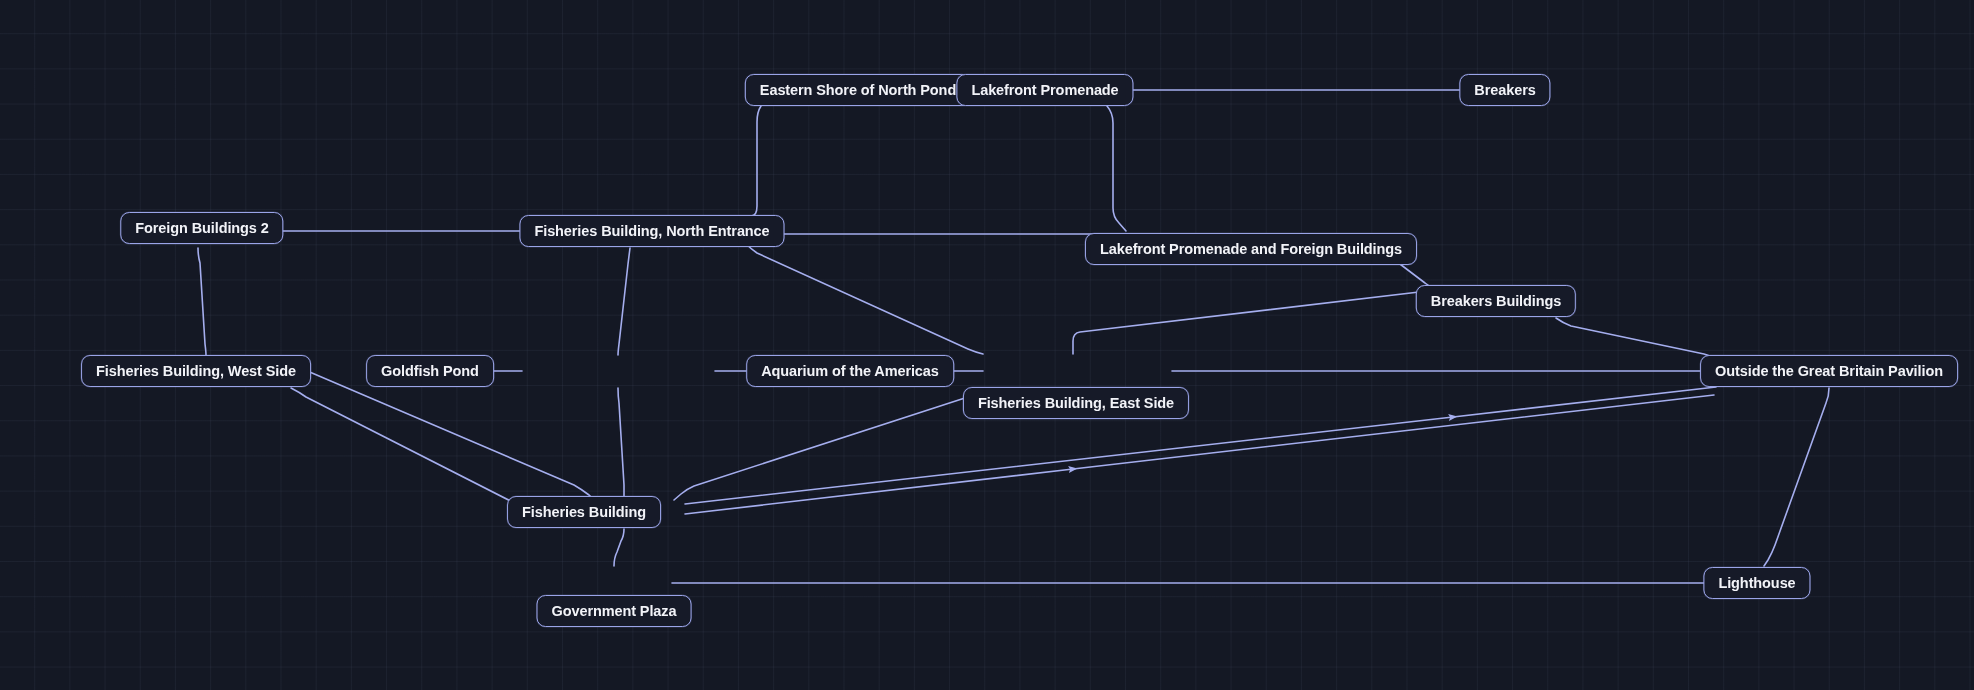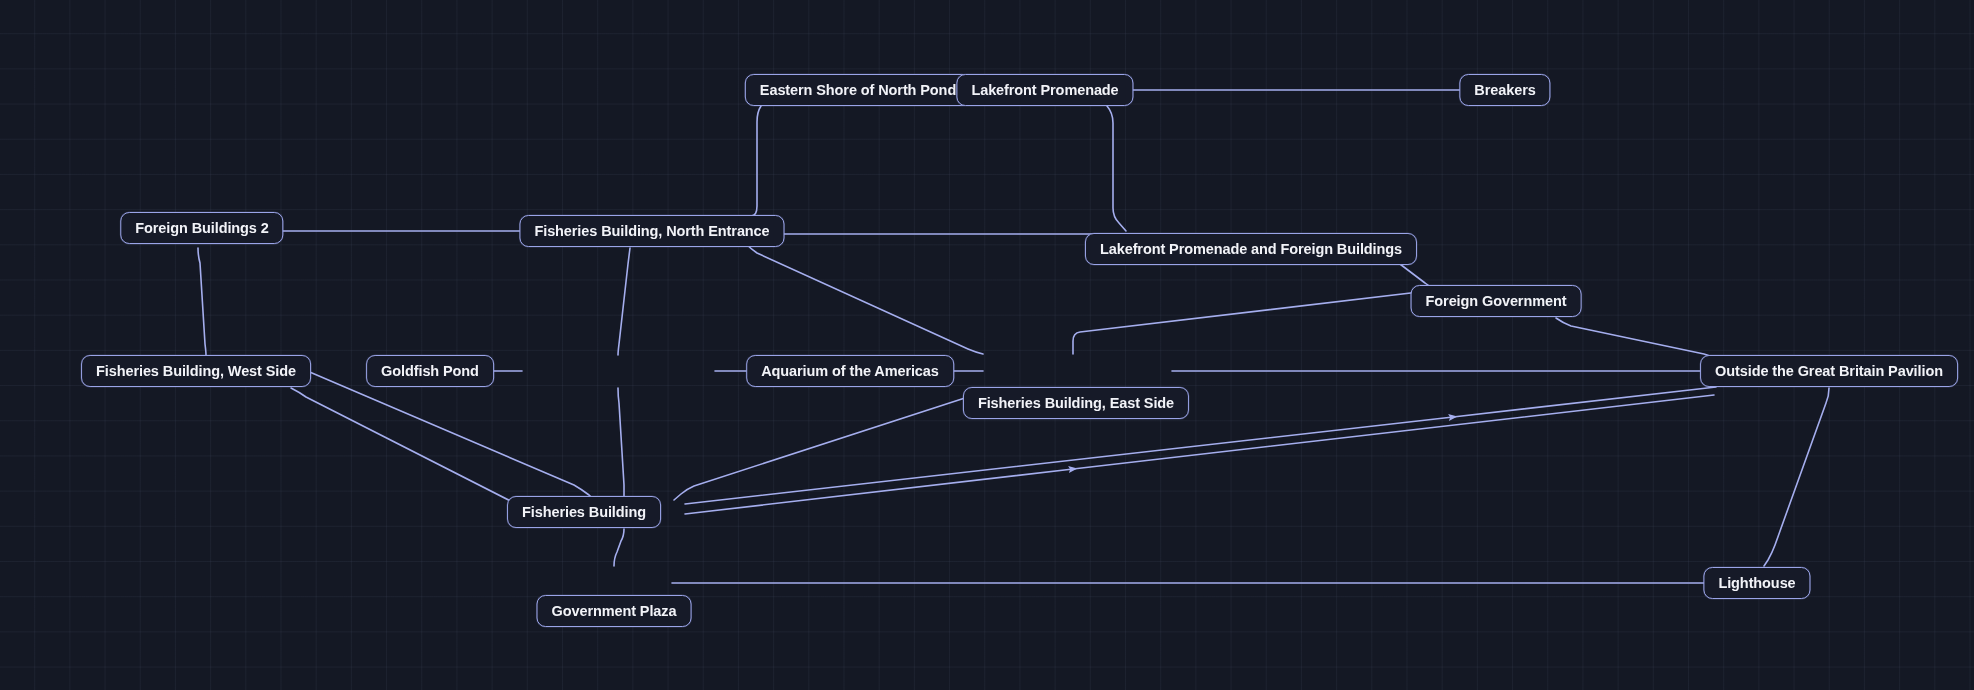--- a/index.html
+++ b/index.html
@@ -140,21 +140,21 @@
 
   <div class="node" style="left:632px; top:231px;margin-left:20px;">
     <span class="node-label">Fisheries Building, North Entrance</span>
   </div>
 
   <div class="node" style="left:1251px; top:231px;margin-top:18px;">
     <span class="node-label">Lakefront Promenade and Foreign Buildings</span>
   </div>
 
   <div class="node" style="left:1496px; top:301px;">
-    <span class="node-label">Foreign Government</span>
+    <span class="node-label">Breakers Buildings</span>
   </div>
 
   <div class="node" style="left:196px; top:371px;text-align:center;">
     <span class="node-label">Fisheries Building, West Side</span>
   </div>
 
   <div class="node" style="left:430px; top:371px;">
     <span class="node-label">Goldfish Pond</span>
   </div>
 

